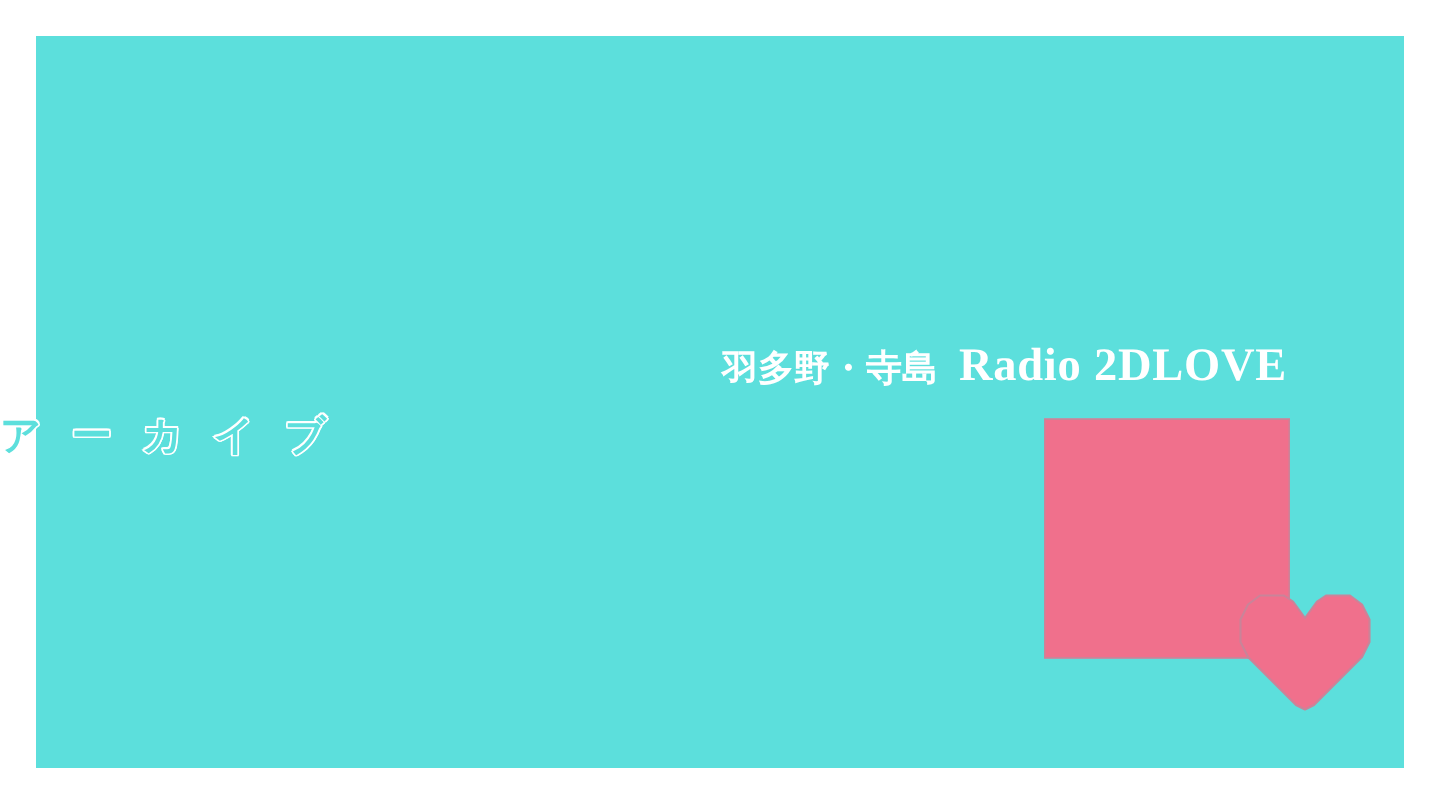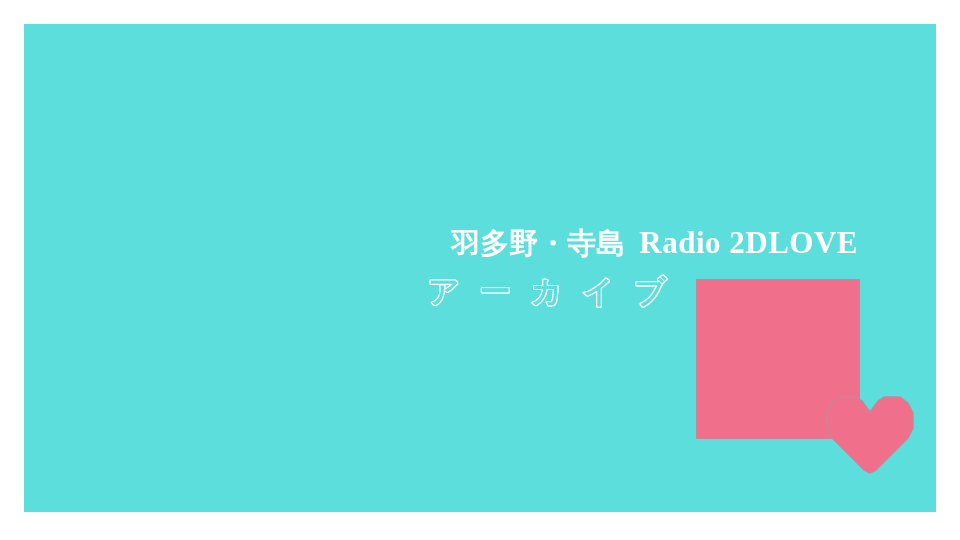--- a/index.html
+++ b/index.html
@@ -51,37 +51,37 @@
     font-family: "Liberation Serif", "DejaVu Serif", serif;
     font-weight: bold;
     font-size: 31px;
     line-height: 38px;
     letter-spacing: 0.5px;
     white-space: nowrap;
   }
   #main-title .jp {
     font-family: "DejaVu Sans", "Liberation Sans", sans-serif;
     font-weight: bold;
-    font-size: 29px;
+    font-size: 24px;
     letter-spacing: 0px;
   }
   #main-title .sep {
     display: inline-block;
     width: 14px;
   }
 
   #sub-title {
     position: absolute;
     left: 0;
     top: 274px;
     width: 686px;
-    text-align: right;
+    text-align: left;
     font-family: "DejaVu Sans", "Liberation Sans", sans-serif;
     font-weight: bold;
-    font-size: 31px;
+    font-size: 27px;
     line-height: 34px;
     letter-spacing: 20px;
     padding-right: 0px;
     white-space: nowrap;
     color: #5CDFDC;
     -webkit-text-stroke: 1.6px #ffffff;
     paint-order: stroke fill;
     text-shadow:
        1.2px 0 0 #ffffff, -1.2px 0 0 #ffffff,
        0 1.2px 0 #ffffff, 0 -1.2px 0 #ffffff,

